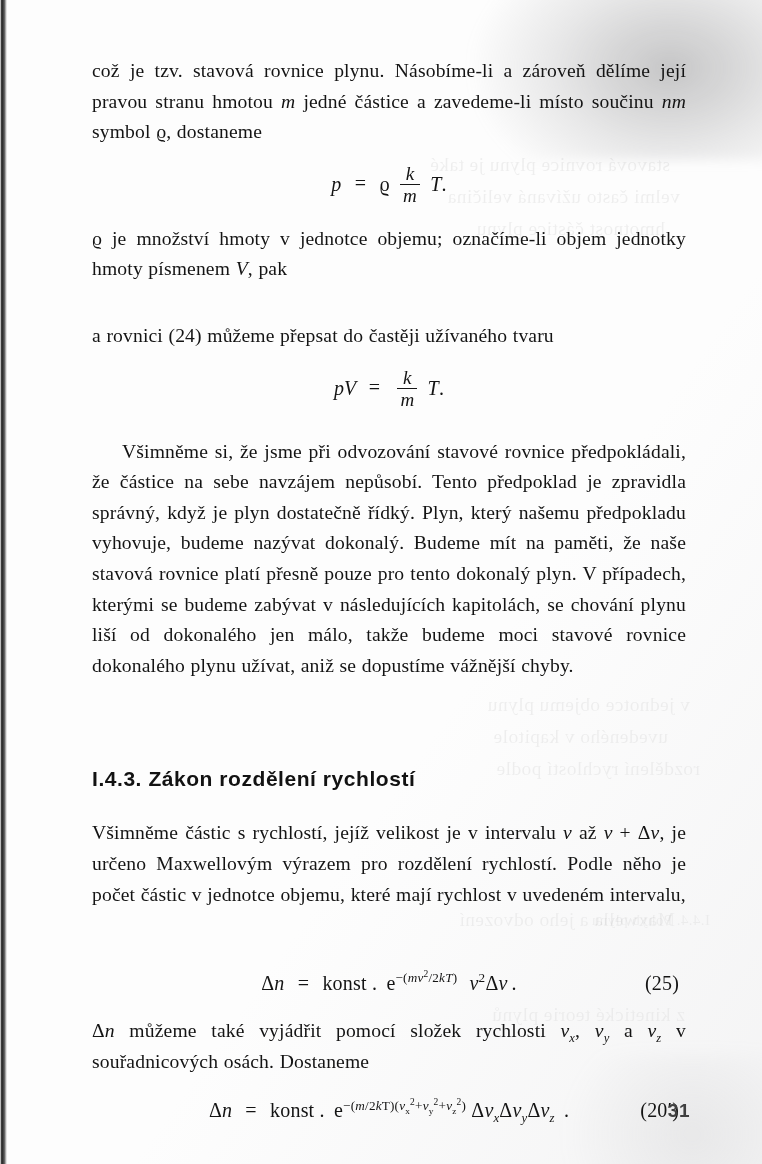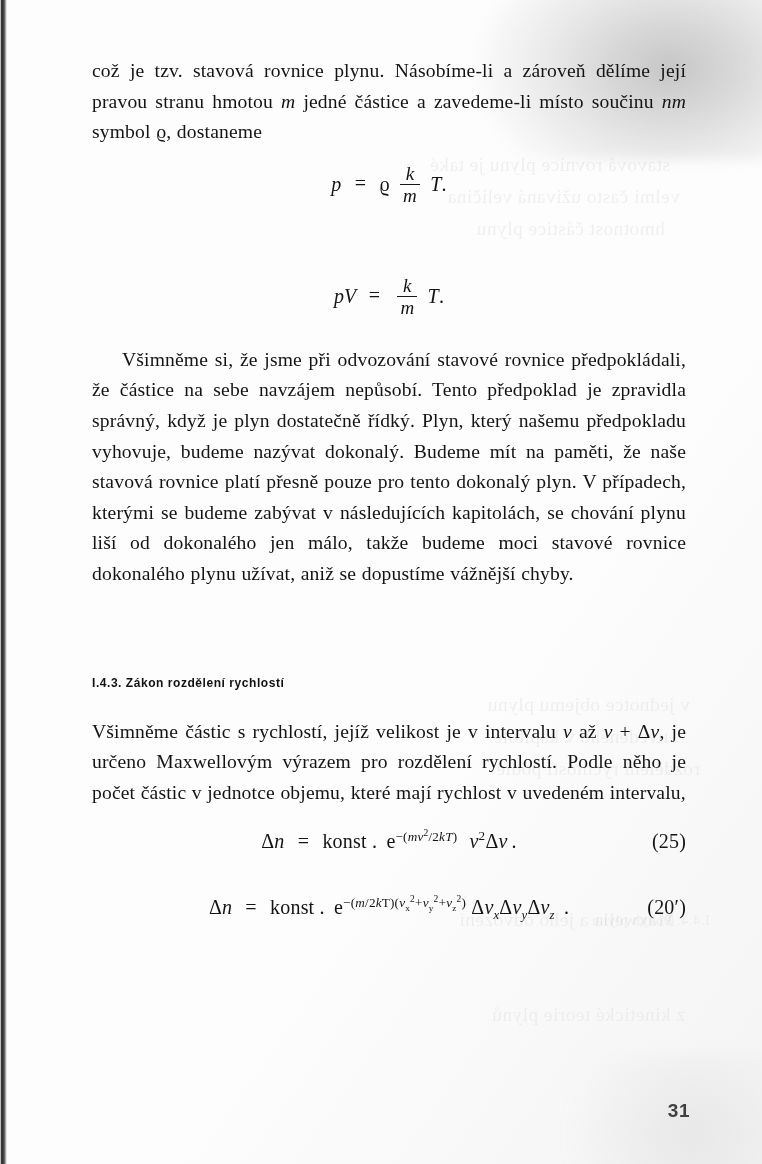--- a/index.html
+++ b/index.html
@@ -90,21 +90,21 @@
   
   .eq {
     position: relative;
     font-size: 20px;
     line-height: 30px;
     text-align: center;
     letter-spacing: .2px;
   }
   .eq .num {
     position: absolute;
-    right: 0;
+    right: 7px;
     top: 50%;
     transform: translateY(-50%);
     font-size: 20px;
   }
   i.var { font-style: italic; }
   .frac {
     display: inline-block;
     vertical-align: middle;
     text-align: center;
     margin: 0 5px;
@@ -141,21 +141,21 @@
     vertical-align: sub;
     line-height: 0;
     font-style: italic;
   }
 
   
   h3.section {
     margin: 0;
     font-family: "Liberation Sans", "DejaVu Sans", sans-serif;
     font-weight: bold;
-    font-size: 12px;
+    font-size: 21px;
     letter-spacing: .55px;
     color: #121212;
   }
 
   
   .folio {
     position: absolute;
     right: 72px;
     bottom: 42px;
     font-family: "Liberation Sans", "DejaVu Sans", sans-serif;
@@ -200,26 +200,28 @@
       <span class="frac">
         <span class="nu">k</span>
         <span class="bar"></span>
         <span class="de">m</span>
       </span>
       <i class="var">T</i><span>.</span>
     </div>
 
     <div class="gap-md"></div>
 
-
-    <div class="gap-md"></div>
-
-
-    <div class="gap-md"></div>
-
+    <p class="body"><span>ϱ je množství hmoty v jednotce objemu; označíme-li objem jednotky hmoty písmenem </span><i class="var">V</i><span>, pak</span></p>
+
+    <div class="gap-md"></div>
+
+
+    <div class="gap-md"></div>
+
+    <p class="body">a rovnici (24) můžeme přepsat do častěji užívaného tvaru</p>
 
     <div class="gap-md"></div>
 
     <div class="eq">
       <i class="var">p</i><i class="var">V</i>
       <span style="margin:0 7px;">=</span>
       <span class="frac">
         <span class="nu">k</span>
         <span class="bar"></span>
         <span class="de">m</span>
@@ -234,31 +236,32 @@
     <div style="height:86px"></div>
 
     <h3 class="section">I.4.3. Zákon rozdělení rychlostí</h3>
 
     <div class="gap-lg"></div>
 
     <p class="body"><span>Všimněme částic s rychlostí, jejíž velikost je v intervalu </span><i class="var">v</i><span> až </span><i class="var">v</i><span> + Δ</span><i class="var">v</i><span>, je určeno Maxwellovým výrazem pro rozdělení rychlostí. Podle něho je počet částic v jednotce objemu, které mají rychlost v uvedeném intervalu,</span></p>
 
     <div class="gap-md"></div>
 
-    <div class="eq" style="padding-right:0;">
+    <div class="eq" style="padding-right:0;margin-top:40px;">
       <span>Δ</span><i class="var">n</i>
       <span style="margin:0 8px;">=</span>
       <span>konst .</span>
       <span style="margin-left:4px;">e</span><sup class="exp"><span>−(</span><i>m</i><i>v</i><sup style="font-size:.72em">2</sup><span>/2</span><i>k</i><i>T</i><span>)</span></sup>
       <span style="margin-left:7px;"><i class="var">v</i><sup class="exp">2</sup><span><span>Δ</span><i class="var">v</i></span></span><span style="margin-left:4px;">.</span>
       <span class="num">(25)</span>
     </div>
 
     <div class="gap-md"></div>
 
+    <p class="body"><span>Δ</span><i class="var">n</i><span> můžeme také vyjádřit pomocí složek rychlosti </span><i class="var">v</i><sub class="sb">x</sub><span>, </span><i class="var">v</i><sub class="sb">y</sub><span> a </span><i class="var">v</i><sub class="sb">z</sub><span> v souřadnicových osách. Dostaneme</span></p>
 
     <div class="gap-md"></div>
 
     <div class="eq">
       <span>Δ</span><i class="var">n</i>
       <span style="margin:0 8px;">=</span>
       <span>konst .</span>
       <span style="margin-left:4px;">e</span><sup class="exp"><span>−(</span><i>m</i><span>/2</span><i>k</i><span>T</span><span>)(</span><i>v</i><sub style="font-size:.7em">x</sub><sup style="font-size:.72em">2</sup><span>+</span><i>v</i><sub style="font-size:.7em">y</sub><sup style="font-size:.72em">2</sup><span>+</span><i>v</i><sub style="font-size:.7em">z</sub><sup style="font-size:.72em">2</sup><span>)</span></sup>
       <span style="margin-left:0;">
         <span><span>Δ</span><i class="var">v</i><sub class="sb">x</sub></span><span><span>Δ</span><i class="var">v</i><sub class="sb">y</sub></span><span><span>Δ</span><i class="var">v</i><sub class="sb">z</sub></span>

